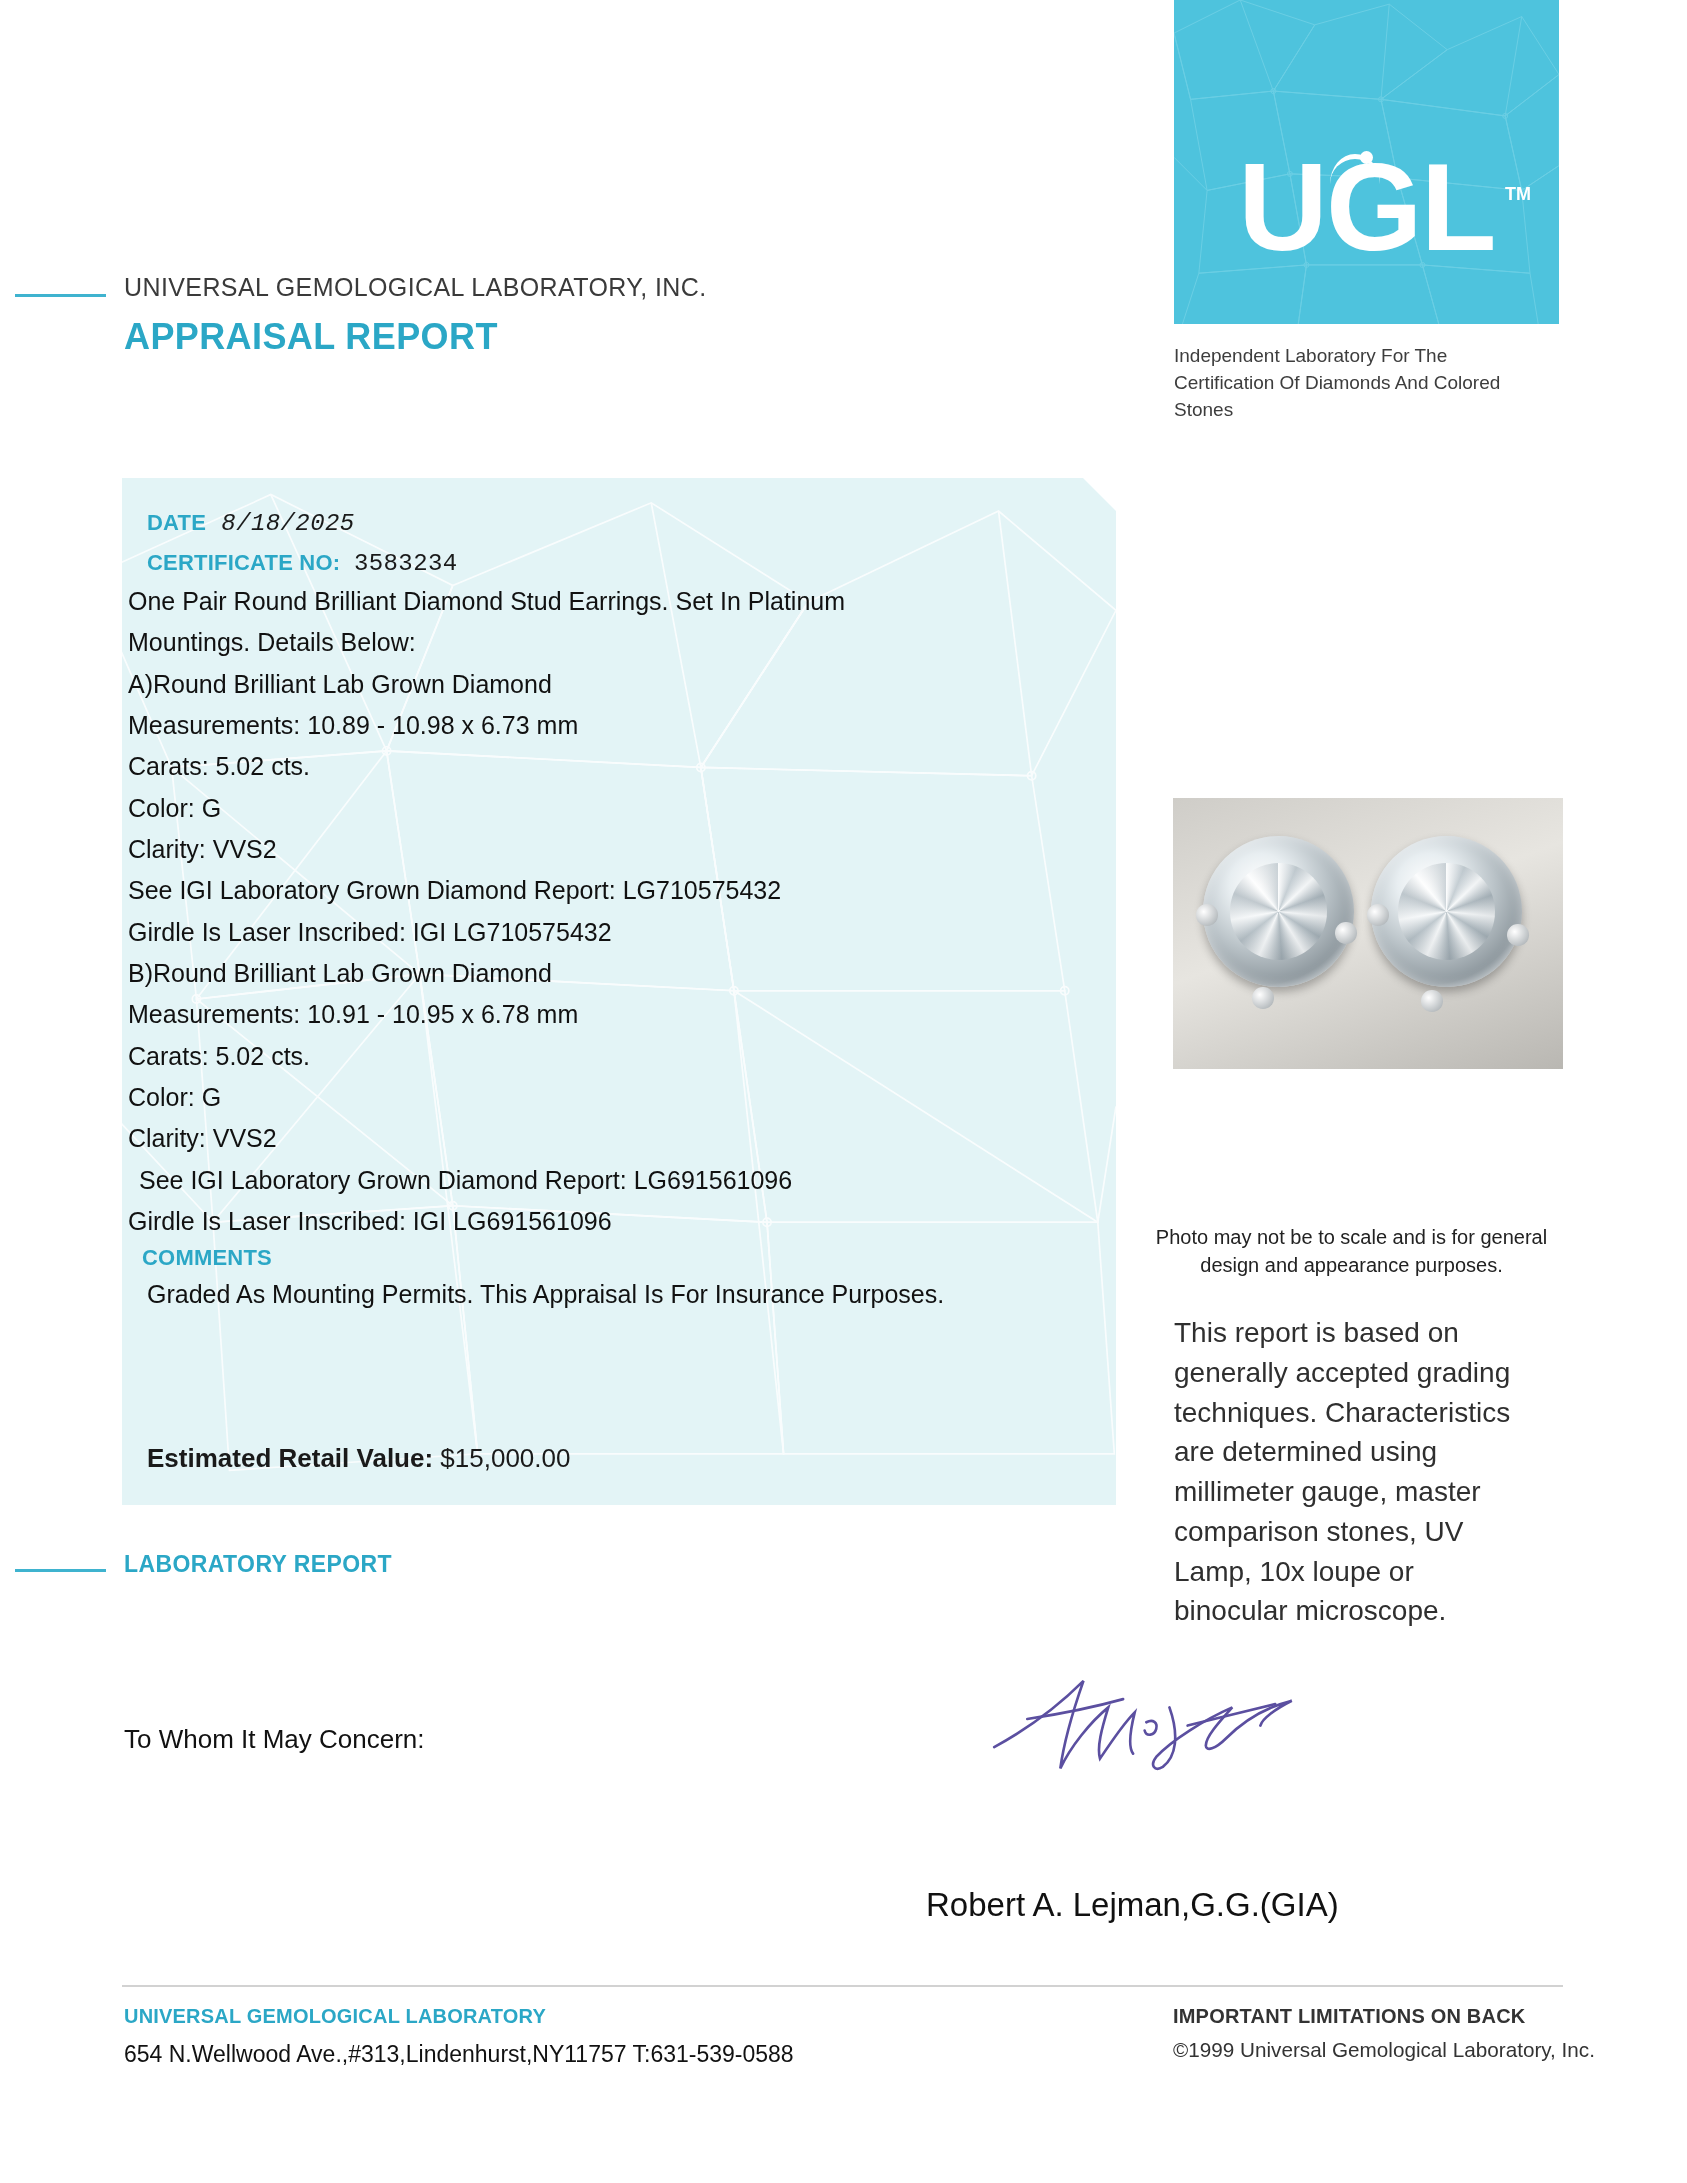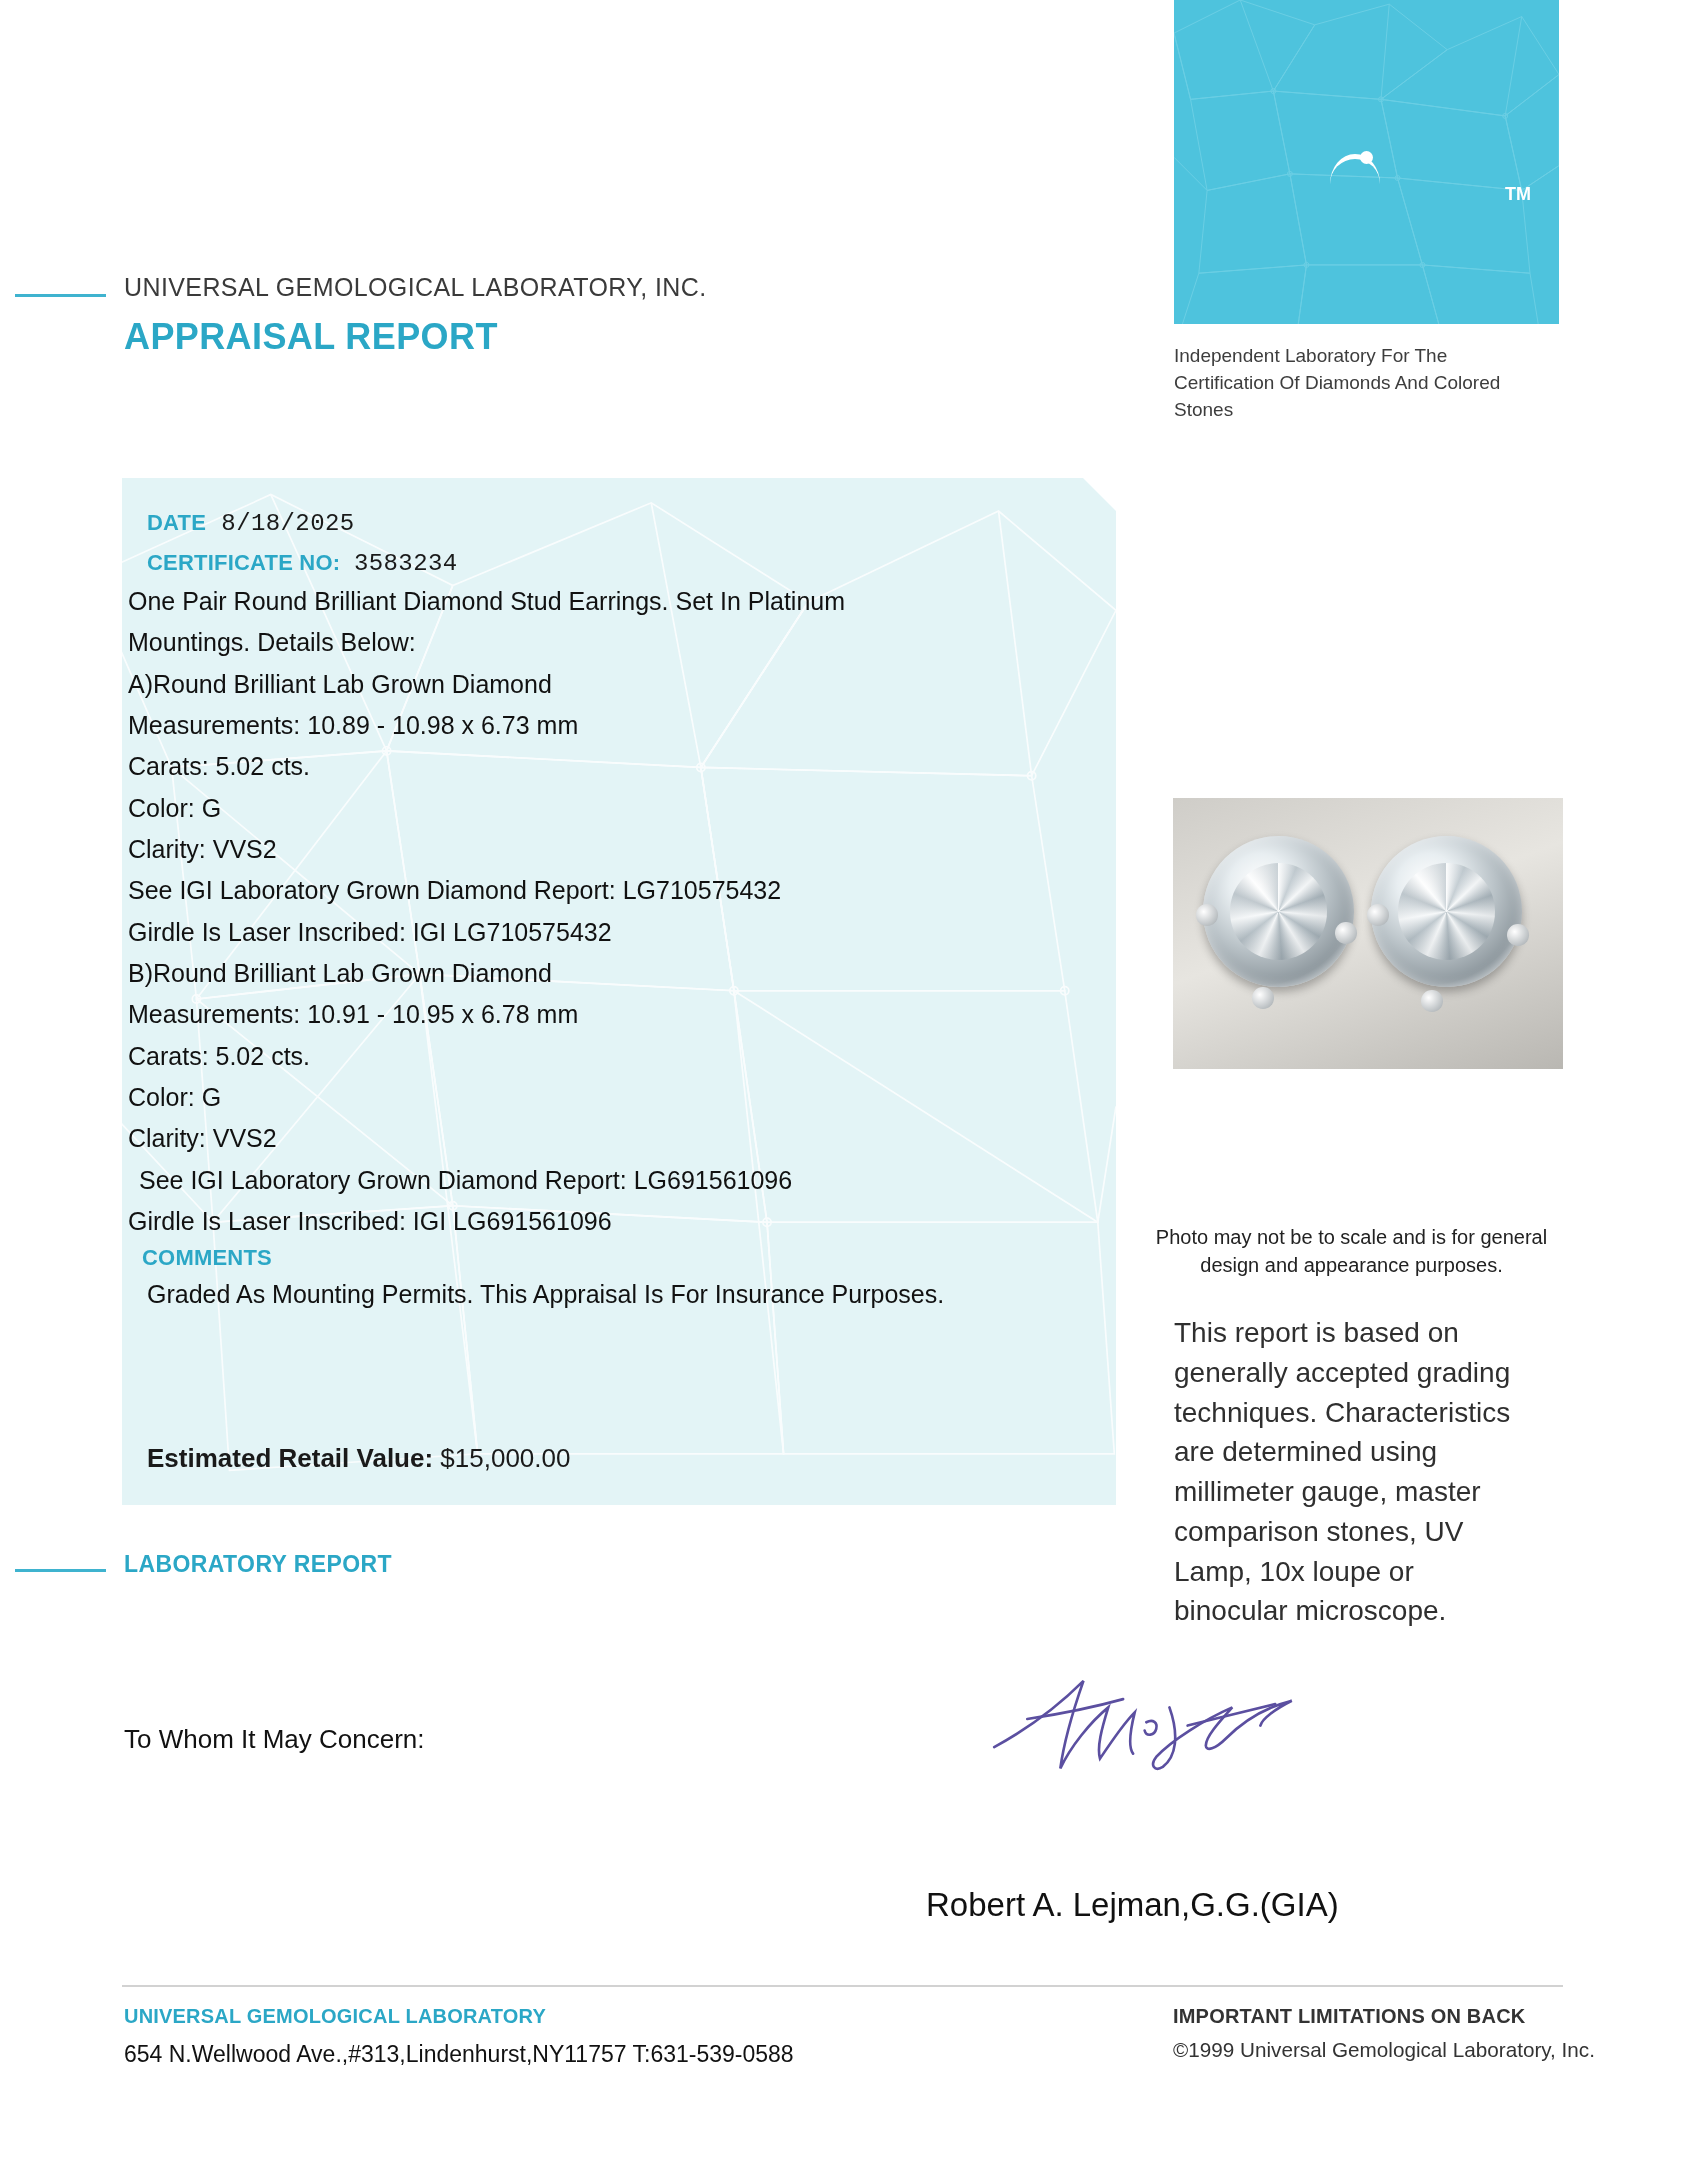--- a/index.html
+++ b/index.html
@@ -356,20 +356,21 @@
       <circle cx="120" cy="110" r="3"></circle>
       <circle cx="250" cy="120" r="3"></circle>
       <circle cx="140" cy="210" r="3"></circle>
       <circle cx="270" cy="215" r="3"></circle>
       <circle cx="400" cy="140" r="3"></circle>
       <circle cx="160" cy="320" r="3"></circle>
       <circle cx="300" cy="320" r="3"></circle>
       <circle cx="420" cy="230" r="3"></circle>
     </g>
   </svg>
+  <div class="logo-text">UGL</div>
 </div>
 <div class="logo-arc"></div>
 <div class="logo-dot"></div>
 <div class="logo-tm">TM</div>
 
 <div class="dash-left"></div>
 <div class="company-name">UNIVERSAL GEMOLOGICAL LABORATORY, INC.</div>
 <div class="appraisal-title">APPRAISAL REPORT</div>
 <div class="lab-tagline">Independent Laboratory For The Certification Of Diamonds And Colored Stones</div>
 
@@ -403,21 +404,21 @@
       <circle cx="1140" cy="620" r="5"></circle>
       <circle cx="90" cy="630" r="5"></circle>
       <circle cx="1100" cy="360" r="5"></circle>
     </g>
   </svg>
 </div>
 <div class="panel-corner"></div>
 
 <div class="field-row" style="left:147px; top:510px;">
   <span class="lbl-teal">DATE</span>
-  <span class="mono-val" style="margin-left:11.6px;">8/18/2025</span>
+  <span class="mono-val" style="margin-left:11.6px;font-style:italic;">8/18/2025</span>
 </div>
 <div class="field-row" style="left:147px; top:550px;">
   <span class="lbl-teal">CERTIFICATE NO:</span>
   <span class="mono-val" style="margin-left:10px;">3583234</span>
 </div>
 
 <div class="body-line" style="top:589px;">One Pair Round Brilliant Diamond Stud Earrings. Set In Platinum</div>
 <div class="body-line" style="top:630px;">Mountings. Details Below:</div>
 <div class="body-line" style="top:672px;">A)Round Brilliant Lab Grown Diamond</div>
 <div class="body-line" style="top:713px;">Measurements: 10.89 - 10.98 x 6.73 mm</div>

